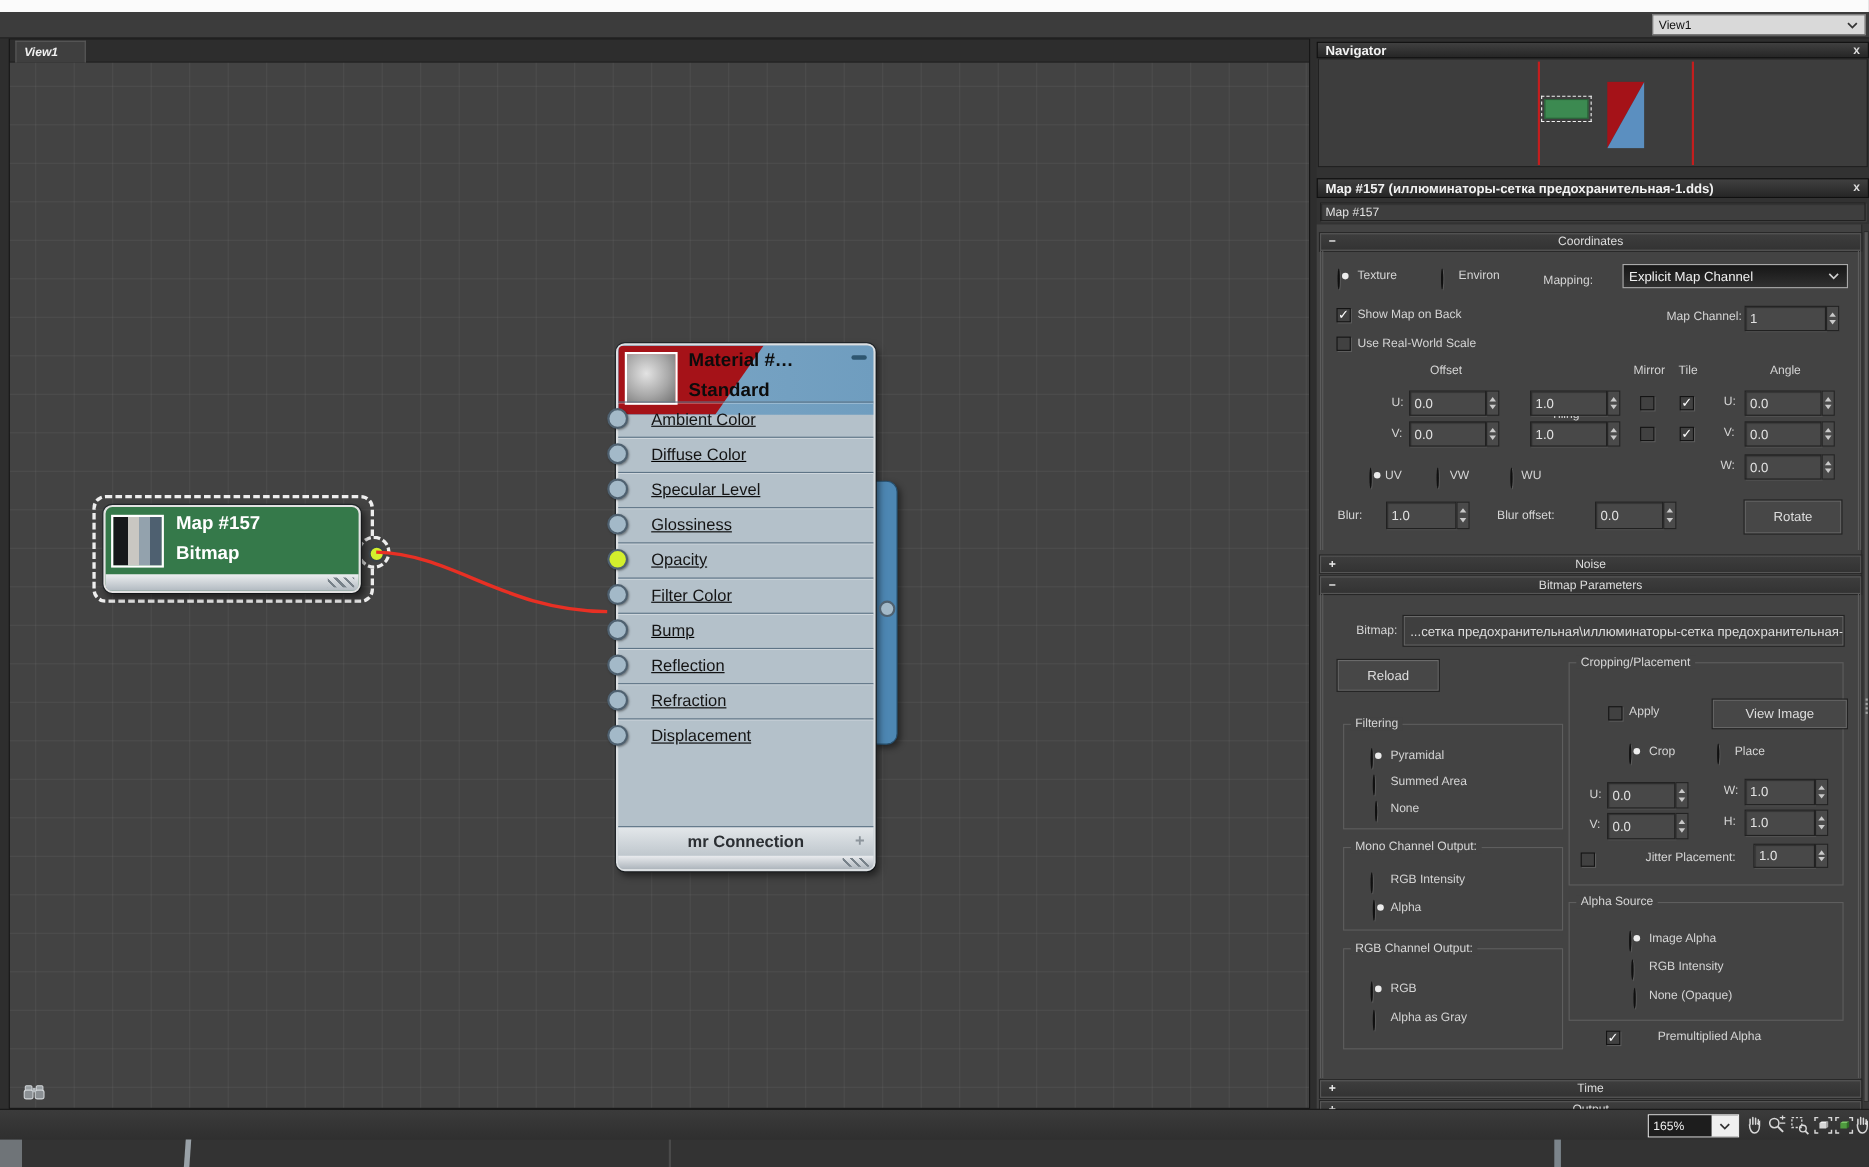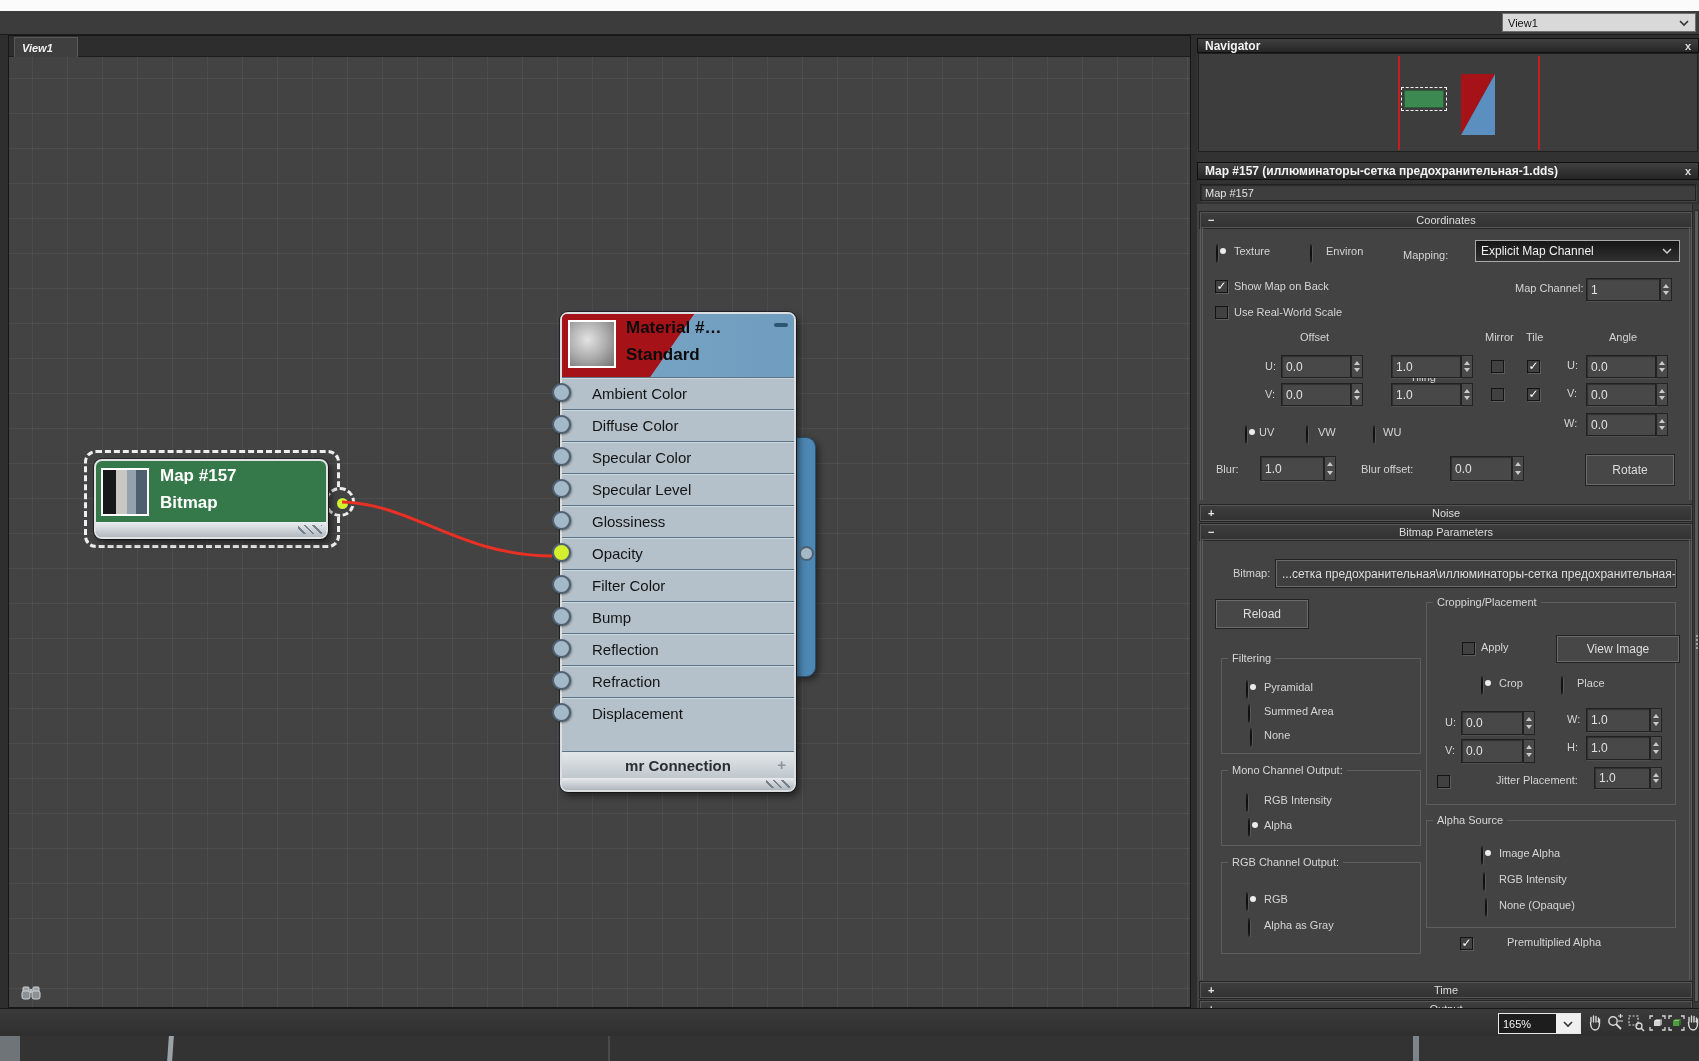--- a/index.html
+++ b/index.html
@@ -81,32 +81,28 @@
     <div class="abs" style="left:551px;top:255px;width:236px;height:480px;">
       <div class="abs" style="left:234px;top:125px;width:22px;height:240px;background:#4d87b3;border:1px solid #27506f;border-radius:0 10px 10px 0;box-shadow:3px 3px 6px rgba(0,0,0,.45);"></div>
       <div class="abs" style="left:0;top:0;width:236px;height:480px;background:#b4c1ca;border:2px solid #dbdfe2;border-radius:8px;box-shadow:3px 4px 7px rgba(0,0,0,.5),0 0 0 1px #23282c;">
         <div class="abs" style="left:0;top:0;width:232px;height:63px;background:linear-gradient(90deg,#7ba6c5,#6f9dbf);border-radius:5px 5px 0 0;overflow:hidden;">
           <div class="abs" style="left:0;top:0;width:100%;height:100%;background:#a51218;clip-path:polygon(0 0,57% 0,38% 100%,0 100%);"></div>
           <div class="abs" style="left:6px;top:6px;width:48px;height:48px;border:2px solid #fff;background:radial-gradient(circle at 40% 40%,#e3e3e3,#a8a8a8 55%,#707070);"></div>
           <div class="abs" style="left:64px;top:4px;font-size:17px;font-weight:bold;color:#0c0c0c;">Material #…</div>
           <div class="abs" style="left:64px;top:31px;font-size:17px;font-weight:bold;color:#0c0c0c;">Standard</div>
           <div class="abs" style="left:212px;top:9px;width:14px;height:4px;background:#2e5670;border-radius:2px;"></div>
         </div>
-        <div class="abs" style="left:0;top:63px;width:232px;">
+        <div class="abs" style="left:0;top:51px;width:232px;text-decoration:underline;">
           <div class="slot">
               <span class="sock"></span>
               <span class="slab">Ambient Color</span>
             </div>
           <div class="slot">
               <span class="sock"></span>
               <span class="slab">Diffuse Color</span>
-            </div>
-          <div class="slot">
-              <span class="sock"></span>
-              <span class="slab">Specular Color</span>
             </div>
           <div class="slot">
               <span class="sock"></span>
               <span class="slab">Specular Level</span>
             </div>
           <div class="slot">
               <span class="sock"></span>
               <span class="slab">Glossiness</span>
             </div>
           <div class="slot">

